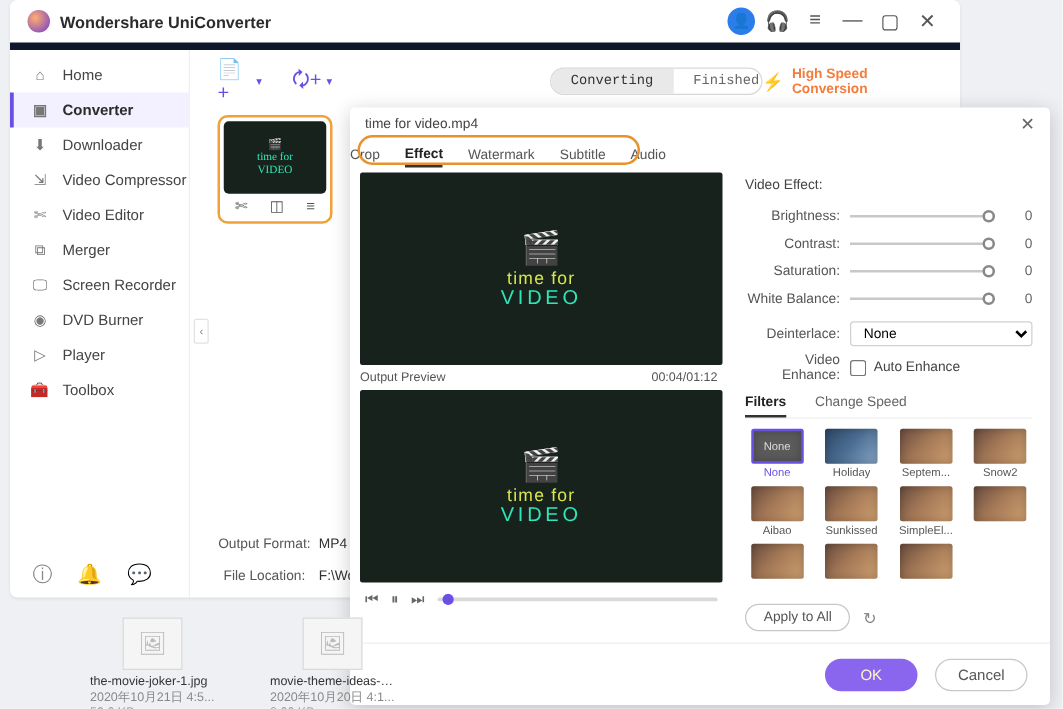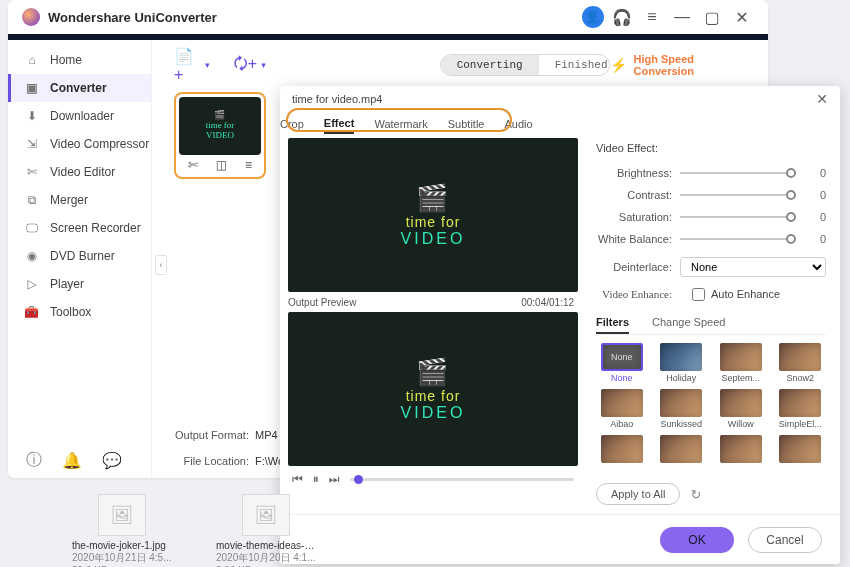--- a/index.html
+++ b/index.html
@@ -38,21 +38,21 @@
 .hsc .bolt { font-size: 14px; }
 
 .card-wrap { margin-top: 12px; }
 .media-card { width: 92px; background: #fff; border: 2px solid #f0a13a; border-radius: 8px; padding: 3px 3px 2px 3px; }
 .thumb { height: 58px; background: #18221c; border-radius: 4px; display: flex; align-items: center; justify-content: center; color: #2ee6b7; font-size: 9px; text-align: center; line-height: 1.1; font-family: cursive; }
 .card-tools { height: 20px; display: flex; align-items: center; justify-content: space-around; color: #555; font-size: 12px; }
 .card-tools span { cursor: pointer; }
 
 
 .formrow { display: flex; align-items: center; font-size: 11px; color: #555; height: 26px; }
-.formrow .lbl { width: 75px; text-align: right; }
+.formrow .lbl { width: 75px; text-align: center; }
 .formrow .val { margin-left: 6px; color: #333; }
 .bottom-form { margin-top: auto; margin-bottom: 4px; }
 
 
 .dialog { position: absolute; left: 280px; top: 86px; width: 560px; height: 478px; background: #fff; box-shadow: 0 3px 16px rgba(0,0,0,.2); border-radius: 4px; display: flex; flex-direction: column; }
 .dlg-head { height: 26px; display: flex; align-items: center; padding: 0 12px; font-size: 11px; color: #444; }
 .dlg-head .close { margin-left: auto; cursor: pointer; font-size: 14px; color: #666; }
 .tab-row { height: 26px; padding-left: 0; display: flex; align-items: center; gap: 20px; font-size: 11px; color: #555; position: relative; }
 .tab-row .tab { cursor: pointer; padding-bottom: 3px; }
 .tab-row .tab.on { color: #222; font-weight: 600; border-bottom: 2px solid #333; }
@@ -74,42 +74,42 @@
 .ve-title { font-weight: 400; margin-bottom: 8px; }
 .slider-row { display: flex; align-items: center; height: 22px; }
 .slider-row .slbl { width: 76px; text-align: right; margin-right: 8px; color: #555; }
 .slider-row .track { flex: 1; height: 2px; background: #c8c8c8; position: relative; }
 .slider-row .track .knob { position: absolute; right: 0; top: -4px; width: 10px; height: 10px; background: #fff; border: 2px solid #888; border-radius: 50%; }
 .slider-row .sval { width: 30px; text-align: right; color: #666; }
 .sel-row { display: flex; align-items: center; height: 26px; margin-top: 4px; }
 .sel-row .slbl { width: 76px; text-align: right; margin-right: 8px; color: #555; }
 .sel-row select { flex: 1; height: 20px; border: 1px solid #d0d0d0; border-radius: 3px; font-size: 11px; padding: 0 6px; background: #fff; }
 .chk-row { display: flex; align-items: center; height: 24px; margin-top: 2px; }
-.chk-row .slbl { width: 76px; text-align: right; margin-right: 20px; color: #555; font-family: Liberation Serif, serif; }
+.chk-row .slbl { width: 76px; text-align: right; margin-right: 8px; color: #555; }
 .chk-row input { margin-right: 6px; }
 
 .subtabs { display: flex; gap: 23px; margin-top: 10px; border-bottom: 1px solid #eee; }
 .subtabs .st { padding-bottom: 4px; cursor: pointer; color: #666; }
 .subtabs .st.on { color: #222; font-weight: 600; border-bottom: 2px solid #333; }
 
 .fgrid { display: grid; grid-template-columns: repeat(4, 1fr); gap: 6px 8px; margin-top: 8px; }
 .fitem { display: flex; flex-direction: column; align-items: center; cursor: pointer; }
 .fitem .fimg { width: 42px; height: 28px; border-radius: 2px; background: linear-gradient(130deg, #6b4d40, #a37856 45%, #d0a070); box-shadow: inset 0 0 8px rgba(0,0,0,.25); }
 .fitem .flbl { font-size: 9px; color: #555; margin-top: 2px; max-width: 46px; overflow: hidden; text-overflow: ellipsis; white-space: nowrap; }
 .fitem.none .fimg { background: #5b5b5b; border: 2px solid #6b4fe5; display: flex; align-items: center; justify-content: center; color: #ddd; font-size: 9px; }
 .fitem.none .flbl { color: #6b4fe5; }
 .fitem.blue .fimg { background: linear-gradient(130deg, #2c4766, #4d6f94 50%, #87a8c6); }
 
 .apply-row { display: flex; align-items: center; gap: 10px; margin-top: 8px; }
 .apply-btn { height: 22px; padding: 0 14px; border: 1px solid #c7c7c7; border-radius: 11px; background: #fff; font-size: 11px; color: #555; cursor: pointer; }
 .refresh { cursor: pointer; color: #888; font-size: 13px; }
 
 .dlg-foot { height: 50px; display: flex; align-items: center; justify-content: flex-end; gap: 14px; padding-right: 18px; border-top: 1px solid #eee; }
 .dlg-foot button { height: 26px; width: 74px; border-radius: 13px; font-size: 12px; cursor: pointer; }
-.btn-ok { background: #8a66ee; border: none; color: #0f172a; }
+.btn-ok { background: #8a66ee; border: none; color: #fef9c3; }
 .btn-cancel { background: #fff; border: 1px solid #c8c8c8; color: #555; }
 
 
 .osfiles { position: absolute; left: 72px; top: 494px; display: flex; gap: 44px; }
 .osfile { width: 100px; font-size: 10px; color: #555; }
 .osfile .fthumb { width: 48px; height: 42px; background: #f5f5f5; border: 1px solid #d9d9d9; margin: 0 auto 4px auto; display: flex; align-items: center; justify-content: center; color: #bbb; font-size: 18px; }
 .osfile .fname { color: #333; overflow: hidden; text-overflow: ellipsis; white-space: nowrap; }
 .osfile .fmeta { color: #888; }
 </style>
 </head>
@@ -324,24 +324,20 @@
         <div class="fitem">
             <div class="fimg"></div>
             <div class="flbl">Aibao</div>
           </div>
         <div class="fitem">
             <div class="fimg"></div>
             <div class="flbl">Sunkissed</div>
           </div>
         <div class="fitem">
             <div class="fimg"></div>
-            <div class="flbl">Willow</div>
-          </div>
-        <div class="fitem">
-            <div class="fimg"></div>
             <div class="flbl">SimpleEl...</div>
           </div>
         <div class="fitem">
             <div class="fimg"></div>
             <div class="flbl">&nbsp;</div>
           </div>
         <div class="fitem">
             <div class="fimg"></div>
             <div class="flbl">&nbsp;</div>
           </div>

